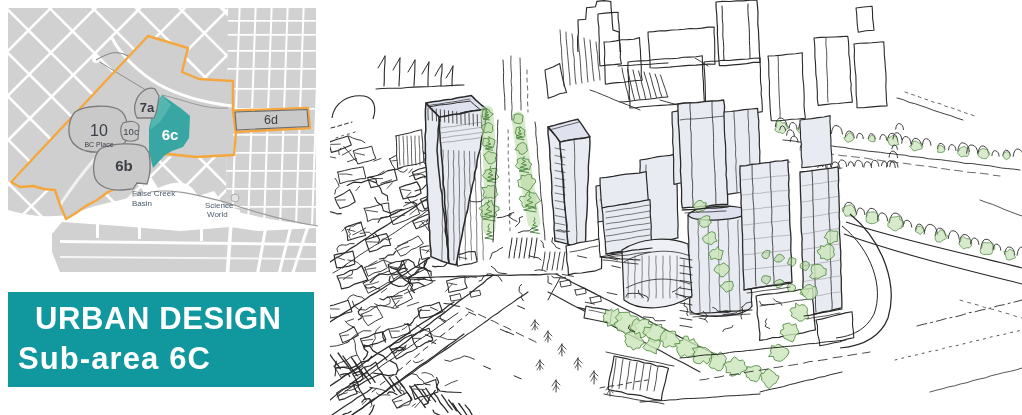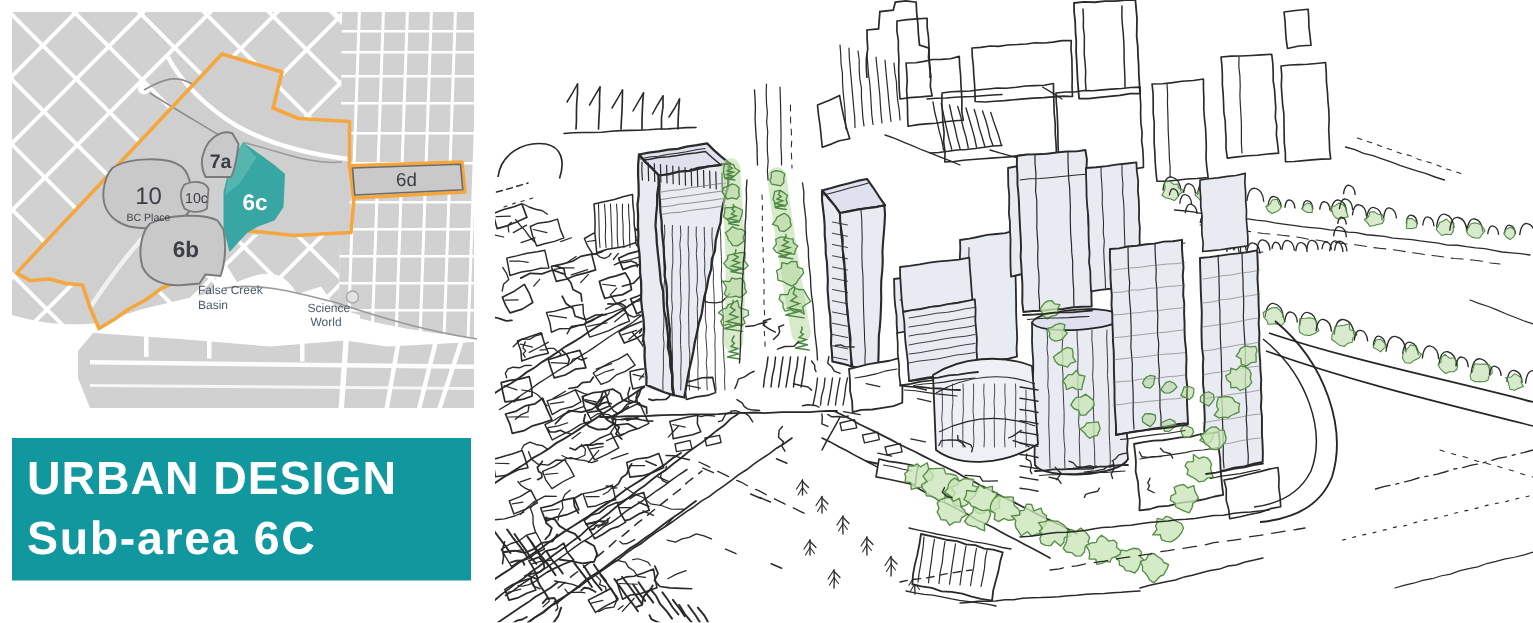--- a/index.html
+++ b/index.html
@@ -1,20 +1,20 @@
 <!DOCTYPE html>
 <html><head><meta charset="utf-8">
 <style>
 html,body{margin:0;padding:0;background:#fff;width:1022px;height:415px;overflow:hidden;}
 body{font-family:"Liberation Sans",sans-serif;position:relative;}
 #map{position:absolute;left:0;top:0;}
 #sketch{position:absolute;left:330px;top:0;}
 #banner{position:absolute;left:8px;top:292px;width:306px;height:95px;background:#11989f;color:#fff;}
 #banner .t{font-weight:bold;font-size:31px;line-height:40px;letter-spacing:0.6px;padding-left:10px;}
-#banner .t1{padding-top:7px;}
+#banner .t1{padding-top:7px;margin-left:17px;}
 #banner .t2{letter-spacing:1.1px;}
 </style></head>
 <body>
 
 <div id="map"><svg width="330" height="415" viewBox="0 0 330 415">
 <defs>
 <clipPath id="clipA">
           <path d="M8,8 L240,8 L240,46 L228,46 L226,210 L160,190 L150,193 L95,206 L55,219 L8,212 Z"></path>
         </clipPath>
 <clipPath id="clipB">

